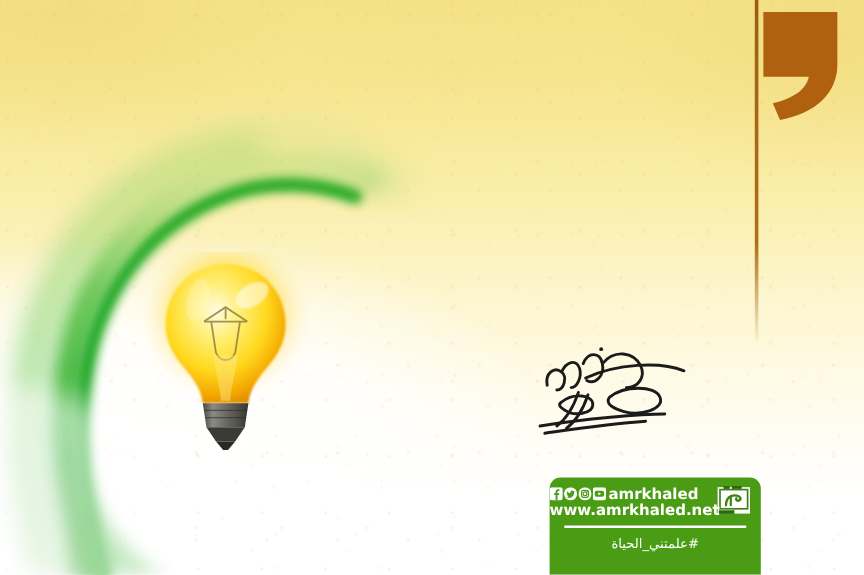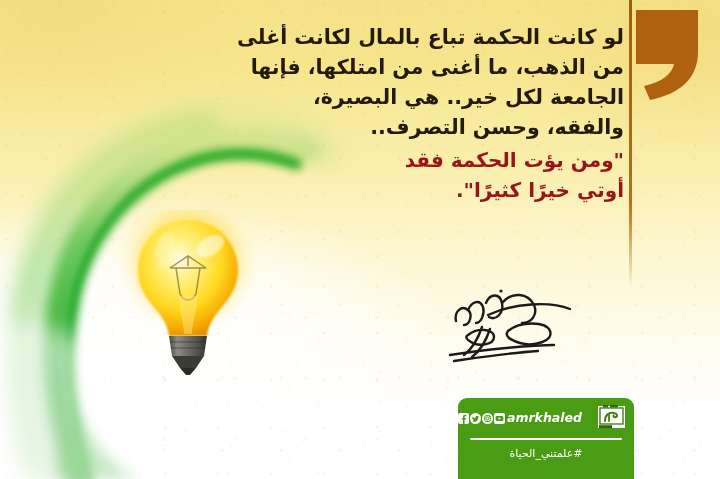--- a/index.html
+++ b/index.html
@@ -108,21 +108,20 @@
     background:#4a9c14;
     border-radius:9px 9px 0 0;
     overflow:hidden;
     box-shadow:0 0 0 0 rgba(0,0,0,0);
   }
   .banner-top {
     display:flex;
     align-items:center;
     padding:6px 0 0 0;
     gap:12px;
-    font-style:italic;
   }
   .brand-logo {
     width:29px; height:29px;
     margin-right:8px;
     margin-left:2px;
     flex:0 0 auto;
   }
   .brand-logo svg { width:100%; height:100%; display:block; }
 
   .handle-col {
@@ -292,29 +291,20 @@
     </svg>
   </div>
 
   <div class="quote-mark">
     <svg viewBox="0 0 62 108" xmlns="http://www.w3.org/2000/svg">
       <path d="M 0 16 L 62 16 L 62 58 C 62 84 44 100 14 106 L 8 92 C 26 88 36 80 38 70 L 0 70 Z" fill="#b0610f"></path>
     </svg>
   </div>
   <div class="rule"></div>
 
-  <div class="quote-block">
-    <div class="q-line">لو كانت الحكمة تباع بالمال لكانت أغلى</div>
-    <div class="q-line">من الذهب، ما أغنى من امتلكها، فإنها</div>
-    <div class="q-line">الجامعة لكل خير.. هي البصيرة،</div>
-    <div class="q-line">والفقه، وحسن التصرف..</div>
-    <div class="spacer-sm"></div>
-    <div class="q-line verse">"ومن يؤت الحكمة فقد</div>
-    <div class="q-line verse">أوتي خيرًا كثيرًا".</div>
-  </div>
 
   <div class="signature">
     <svg viewBox="0 0 185 86" xmlns="http://www.w3.org/2000/svg">
       <g fill="none" stroke="#1b1b1b" stroke-width="2.4" stroke-linecap="round" stroke-linejoin="round">
 
         <path d="M 14 38 C 12 28 20 22 26 27 C 31 31 28 42 22 42"></path>
         <path d="M 26 27 C 30 18 38 16 41 24 C 43 31 39 40 34 40"></path>
         <path d="M 44 20 C 48 10 58 10 60 20 C 62 30 54 38 47 34"></path>
         <path d="M 60 20 C 70 8 86 10 92 22 C 96 31 90 40 80 40"></path>
         <circle cx="59" cy="8" r="1.6" fill="#1b1b1b" stroke="none"></circle>
@@ -373,20 +363,21 @@
           </span>
           <span class="soc-ico">
             <svg viewBox="0 0 11 11" xmlns="http://www.w3.org/2000/svg">
               <rect width="11" height="11" rx="2" fill="#ffffff"></rect>
               <rect x="1.6" y="3" width="7.8" height="5" rx="1.4" fill="#4a9c14"></rect>
               <path d="M4.6 4.3 L7 5.5 L4.6 6.7 Z" fill="#ffffff"></path>
             </svg>
           </span>
           <span class="handle-text">amrkhaled</span>
         </div>
+        <div class="site-text">www.amrkhaled.net</div>
       </div>
     </div>
 
     <div class="divider"></div>
     <div class="hashtag">#علمتني_الحياة</div>
   </div>
 
 </div>
 
 </body></html>

